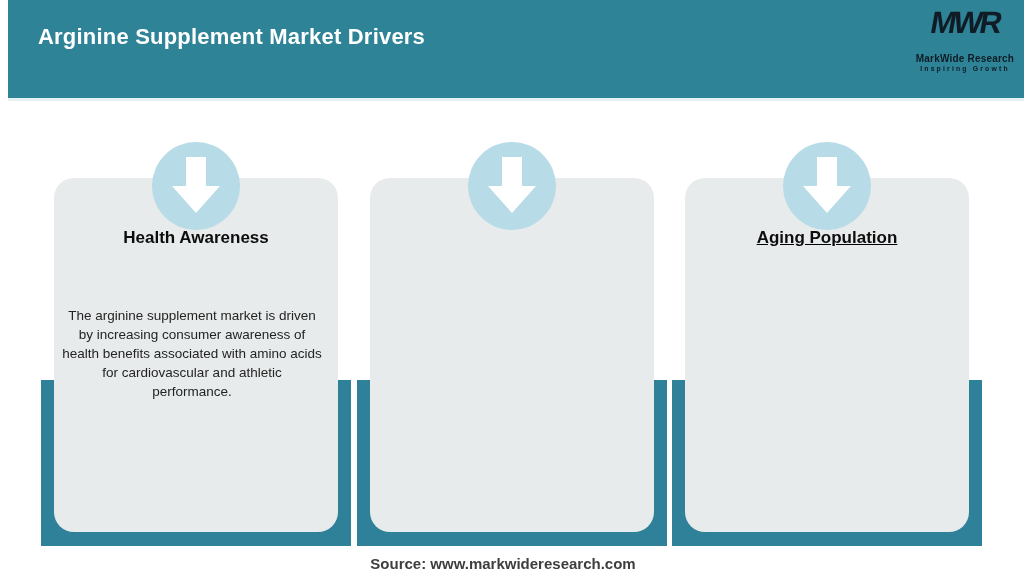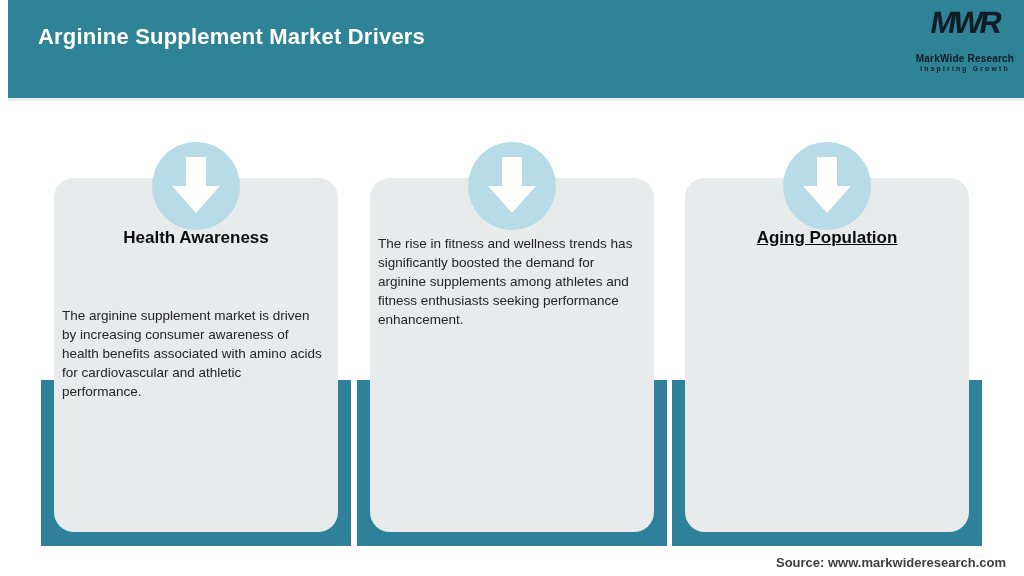--- a/index.html
+++ b/index.html
@@ -63,27 +63,27 @@
   .circle.i3{left:783px;}
   .circle svg{display:block;}
 
   .card-title{
     margin-top:48px;text-align:center;
     font-size:17px;font-weight:700;color:#0d0d0d;line-height:24px;
   }
   .card-body{
     margin:56px 16px 0 8px;
     font-size:13.5px;line-height:19px;color:#242424;
-    text-align:left;
+    text-align:center;
   }
 
   
   .source-line{
-    position:absolute;left:0;top:555px;width:1006px;text-align:right;
-    font-size:13px;font-weight:700;color:#3e3e3e;
+    position:absolute;left:0;top:555px;width:1006px;text-align:center;
+    font-size:15px;font-weight:700;color:#3e3e3e;
   }
   .disclaimer{
     position:absolute;right:14px;top:558px;
     font-size:9.5px;color:#1c1c1c;letter-spacing:.1px;
   }
 </style>
 </head>
 <body>
 
 <div class="stage">
@@ -101,21 +101,20 @@
   <div class="backdrop b1"></div>
   <div class="backdrop b2"></div>
   <div class="backdrop b3"></div>
 
   <div class="card c1">
     <div class="card-title">Health Awareness</div>
     <div class="card-body">The arginine supplement market is driven by increasing consumer awareness of health benefits associated with amino acids for cardiovascular and athletic performance.</div>
   </div>
 
   <div class="card c2">
-    <div class="card-body">The rise in fitness and wellness trends has significantly boosted the demand for arginine supplements among athletes and fitness enthusiasts seeking performance enhancement.</div>
   </div>
 
   <div class="card c3">
     <div class="card-title">Aging Population</div>
   </div>
 
   <div class="circle i1">
     <svg width="88" height="88" viewBox="0 0 88 88" aria-hidden="true">
       <path d="M34 15 L54 15 L54 44 L68 44 L44 71 L20 44 L34 44 Z" fill="#ffffff"></path>
     </svg>

